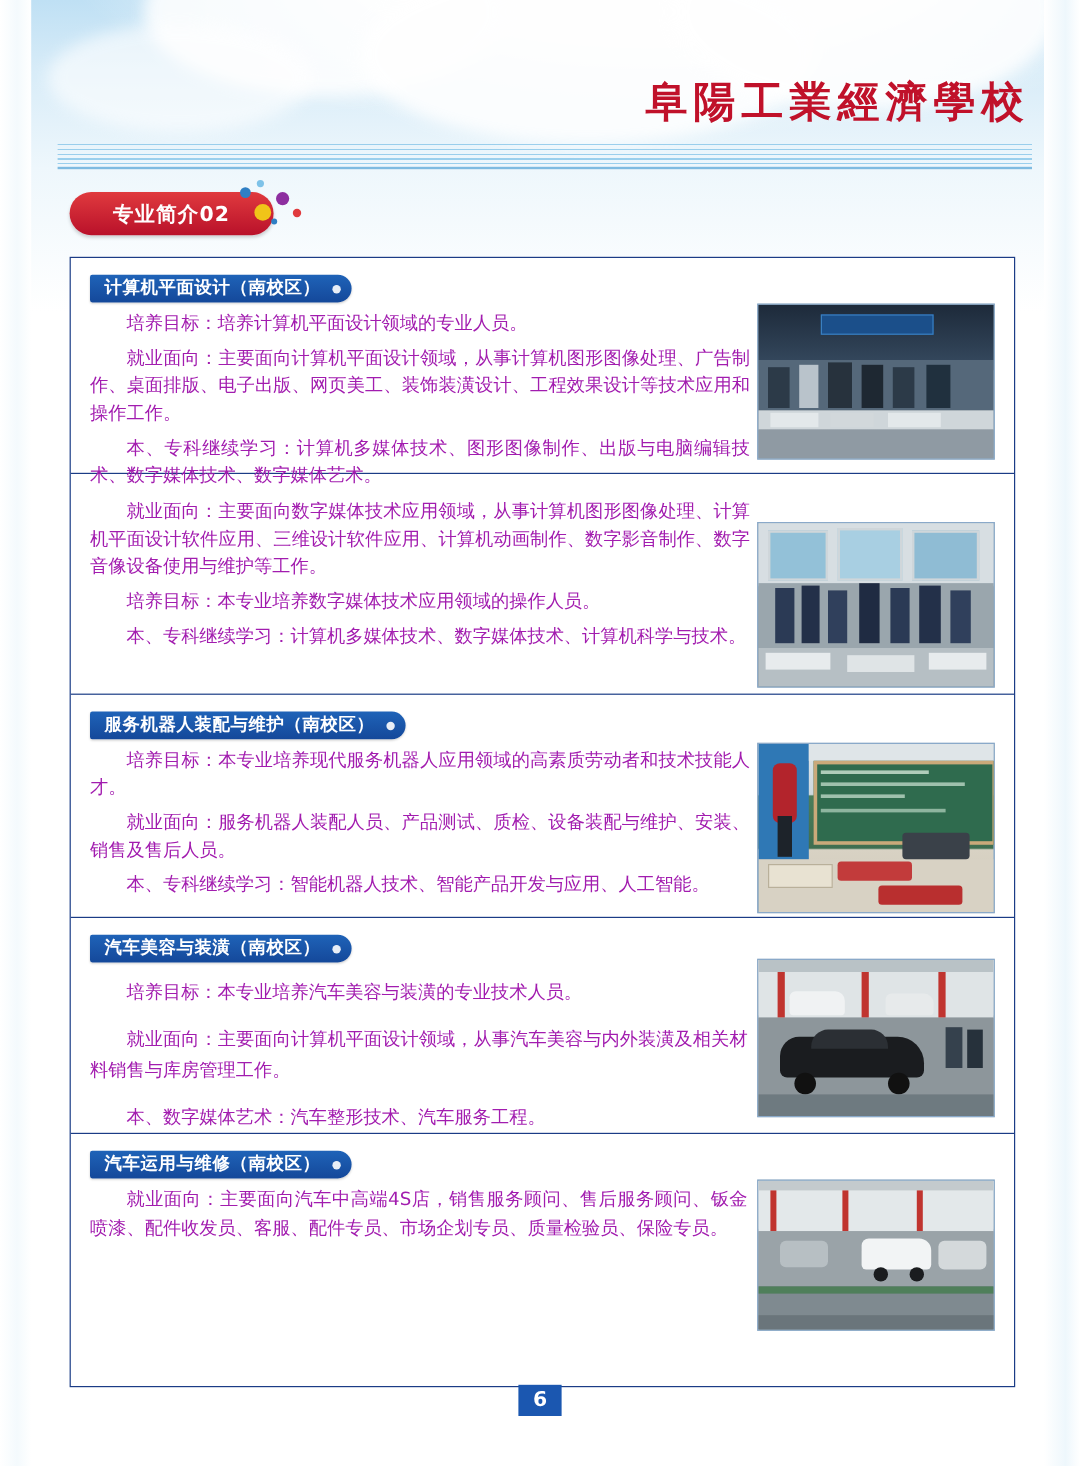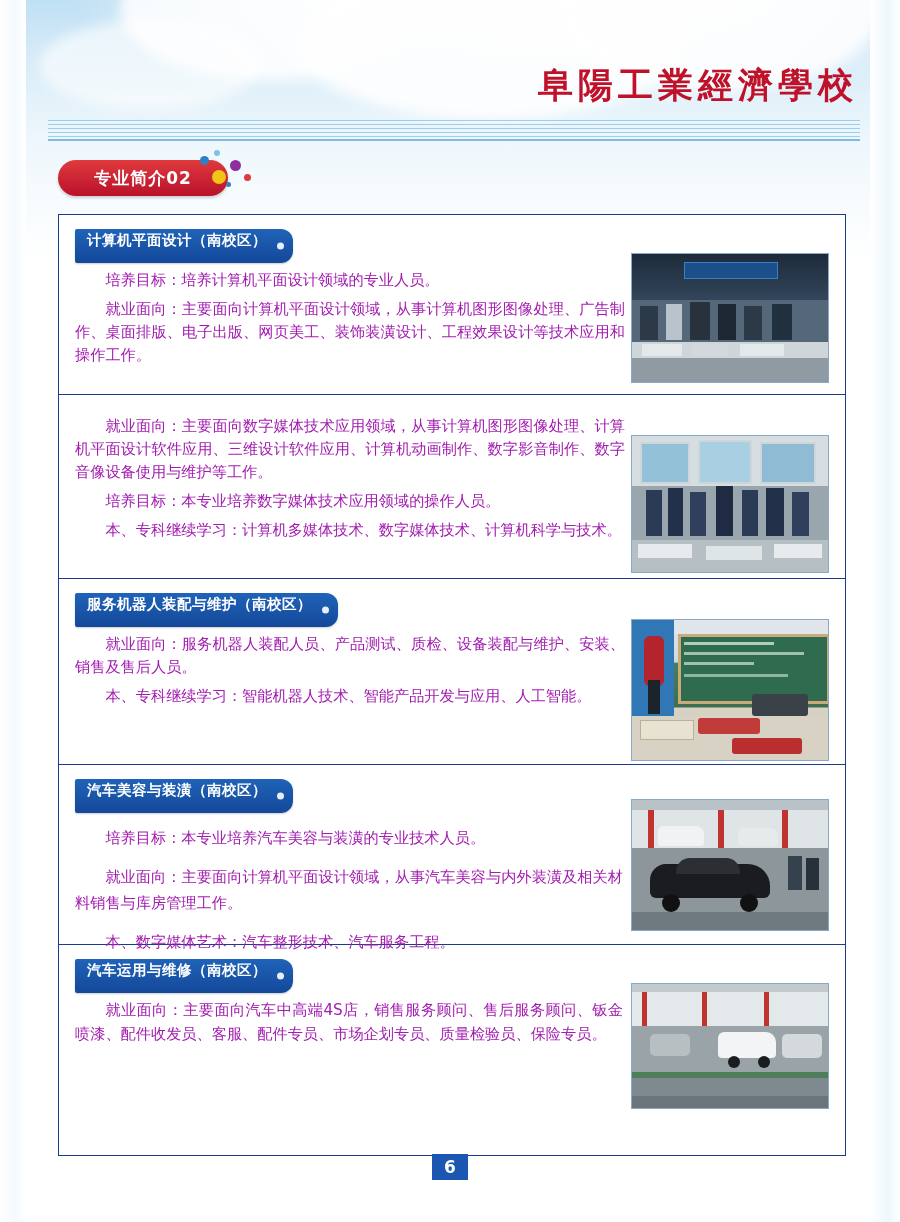--- a/index.html
+++ b/index.html
@@ -62,21 +62,21 @@
     padding:14px 16px 12px 16px;box-sizing:border-box;
   }
   .block:last-child{border-bottom:none;}
   .b1{height:180px;}
   .b2{height:184px;}
   .b3{height:186px;}
   .b4{height:180px;}
   .b5{height:210px;}
   
   .label{
-    display:inline-block;position:relative;height:34px;line-height:23px;
+    display:inline-block;position:relative;height:23px;line-height:23px;
     background:linear-gradient(180deg,#1f63b8 0%,#14489a 100%);
     color:#fff;font-size:14.5px;font-weight:bold;
     padding:0 26px 0 12px;letter-spacing:.5px;
     border-radius:2px 12px 12px 2px;
     box-shadow:0 1px 2px rgba(0,0,0,.2);
   }
   .label:after{
     content:"";position:absolute;right:9px;top:50%;transform:translateY(-50%);
     width:7px;height:7px;border-radius:50%;background:#ffffff;opacity:.9;
   }
@@ -138,20 +138,21 @@
   <i style="left:30px;top:32px;width:5px;height:5px;background:#2f7fc4;"></i>
 </div>
 
 <div class="frame">
 
   <div class="block b1">
     <span class="label">计算机平面设计（南校区）</span>
     <div class="txtcol">
       <p class="para">培养目标：培养计算机平面设计领域的专业人员。</p>
       <p class="para">就业面向：主要面向计算机平面设计领域，从事计算机图形图像处理、广告制作、桌面排版、电子出版、网页美工、装饰装潢设计、工程效果设计等技术应用和操作工作。</p>
+      <p class="para">本、专科继续学习：计算机多媒体技术、图形图像制作、出版与电脑编辑技术、数字媒体技术、数字媒体艺术。</p>
     </div>
     <div class="photo ph1">
       <div class="sky"></div>
       <div class="shape" style="left:0;top:0;width:196px;height:46px;background:linear-gradient(180deg,#1d2a3a,#33465b);"></div>
       <div class="shape" style="left:52px;top:8px;width:92px;height:15px;background:#1b4f8a;border:1px solid #3a7fc0;"></div>
       <div class="shape" style="left:0;top:46px;width:196px;height:42px;background:#55687a;"></div>
       <div class="shape" style="left:8px;top:52px;width:18px;height:34px;background:#2c3a48;"></div>
       <div class="shape" style="left:34px;top:50px;width:16px;height:36px;background:#b9c3cb;"></div>
       <div class="shape" style="left:58px;top:48px;width:20px;height:38px;background:#27323d;"></div>
       <div class="shape" style="left:86px;top:50px;width:18px;height:36px;background:#1e2832;"></div>
@@ -188,20 +189,21 @@
       <div class="shape" style="left:0;top:104px;width:196px;height:32px;background:#b6bfc4;"></div>
       <div class="shape" style="left:6px;top:108px;width:54px;height:14px;background:#e7ebed;"></div>
       <div class="shape" style="left:74px;top:110px;width:56px;height:14px;background:#dfe4e6;"></div>
       <div class="shape" style="left:142px;top:108px;width:48px;height:14px;background:#e7ebed;"></div>
     </div>
   </div>
 
   <div class="block b3">
     <span class="label">服务机器人装配与维护（南校区）</span>
     <div class="txtcol">
+      <p class="para">培养目标：本专业培养现代服务机器人应用领域的高素质劳动者和技术技能人才。</p>
       <p class="para">就业面向：服务机器人装配人员、产品测试、质检、设备装配与维护、安装、销售及售后人员。</p>
       <p class="para">本、专科继续学习：智能机器人技术、智能产品开发与应用、人工智能。</p>
     </div>
     <div class="photo ph3">
       <div class="sky"></div>
       <div class="shape" style="left:0;top:0;width:42px;height:140px;background:#2f78b5;"></div>
       <div class="shape" style="left:42px;top:0;width:154px;height:14px;background:#dfe5e8;"></div>
       <div class="shape" style="left:46px;top:14px;width:146px;height:64px;background:#2f6b4e;border:3px solid #caa97a;"></div>
       <div class="shape" style="left:52px;top:22px;width:90px;height:3px;background:#cfe6d6;opacity:.8"></div>
       <div class="shape" style="left:52px;top:32px;width:120px;height:3px;background:#cfe6d6;opacity:.7"></div>

